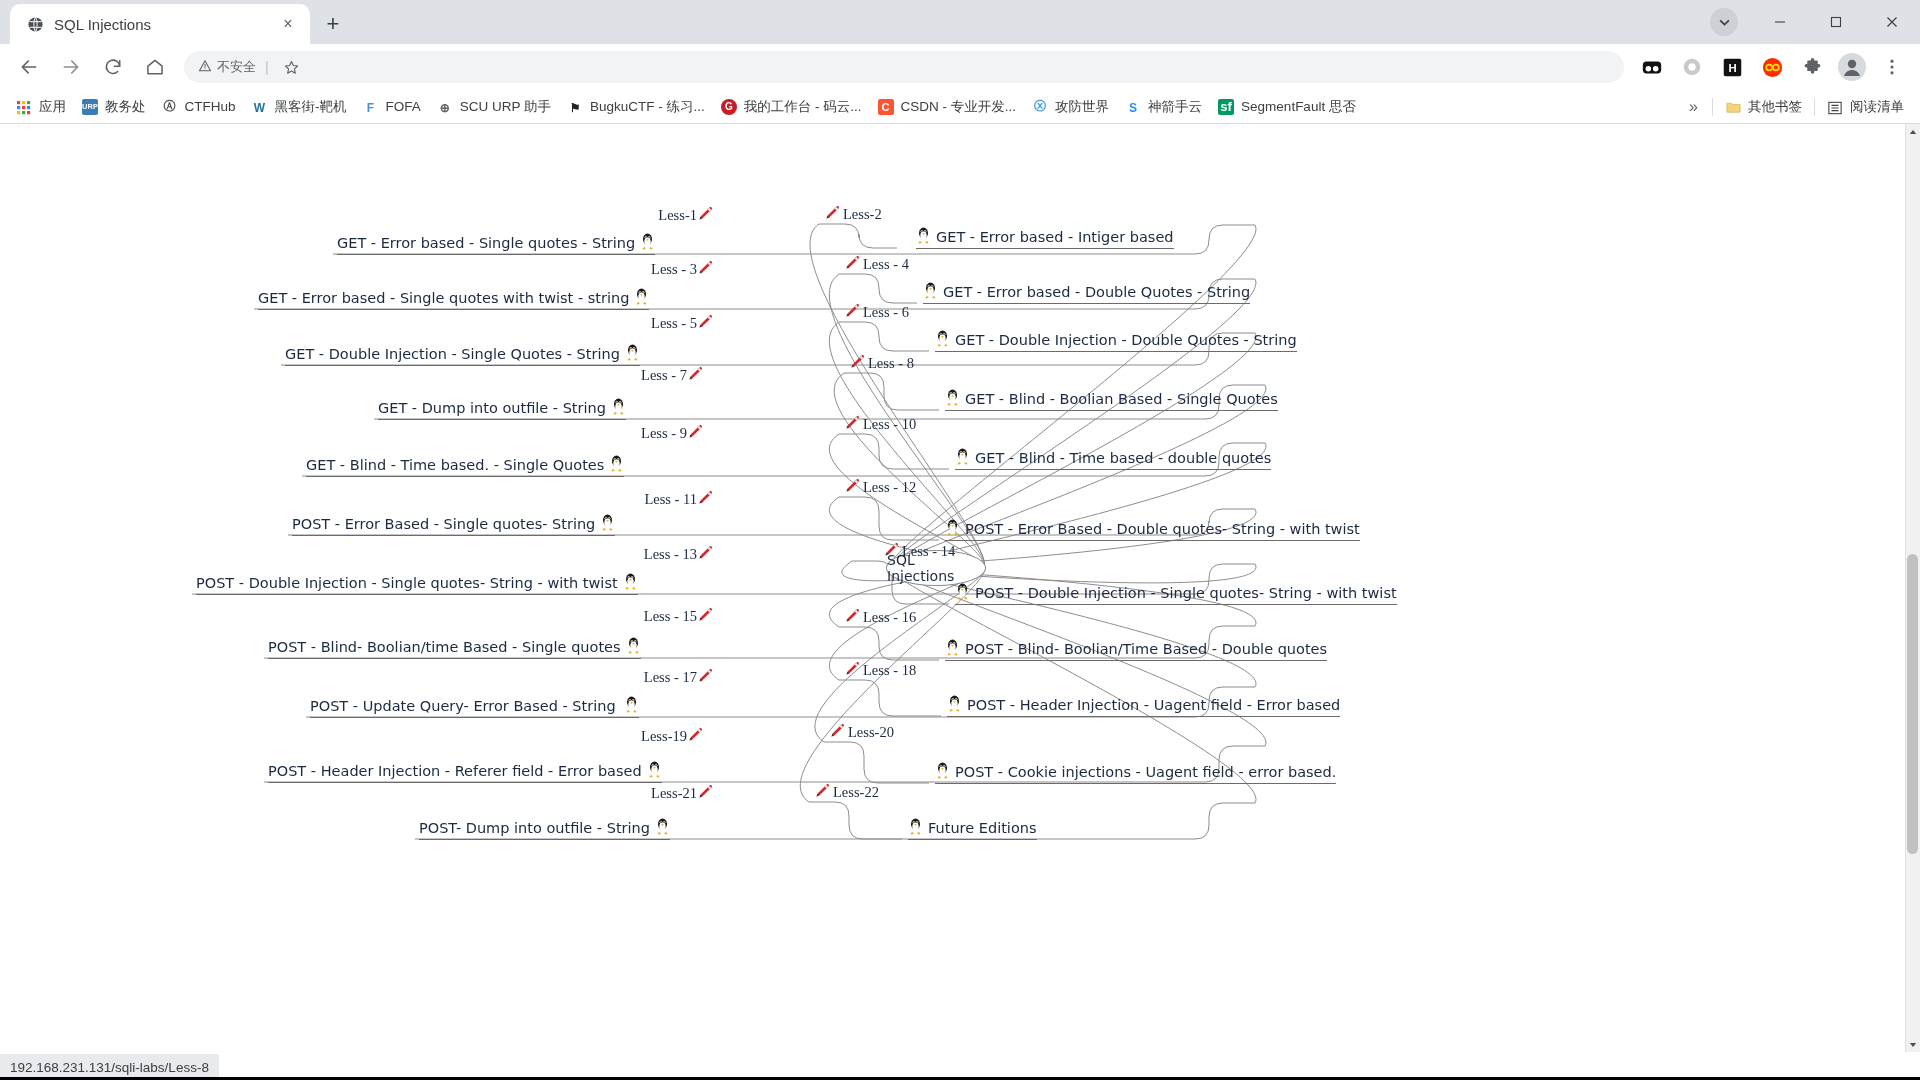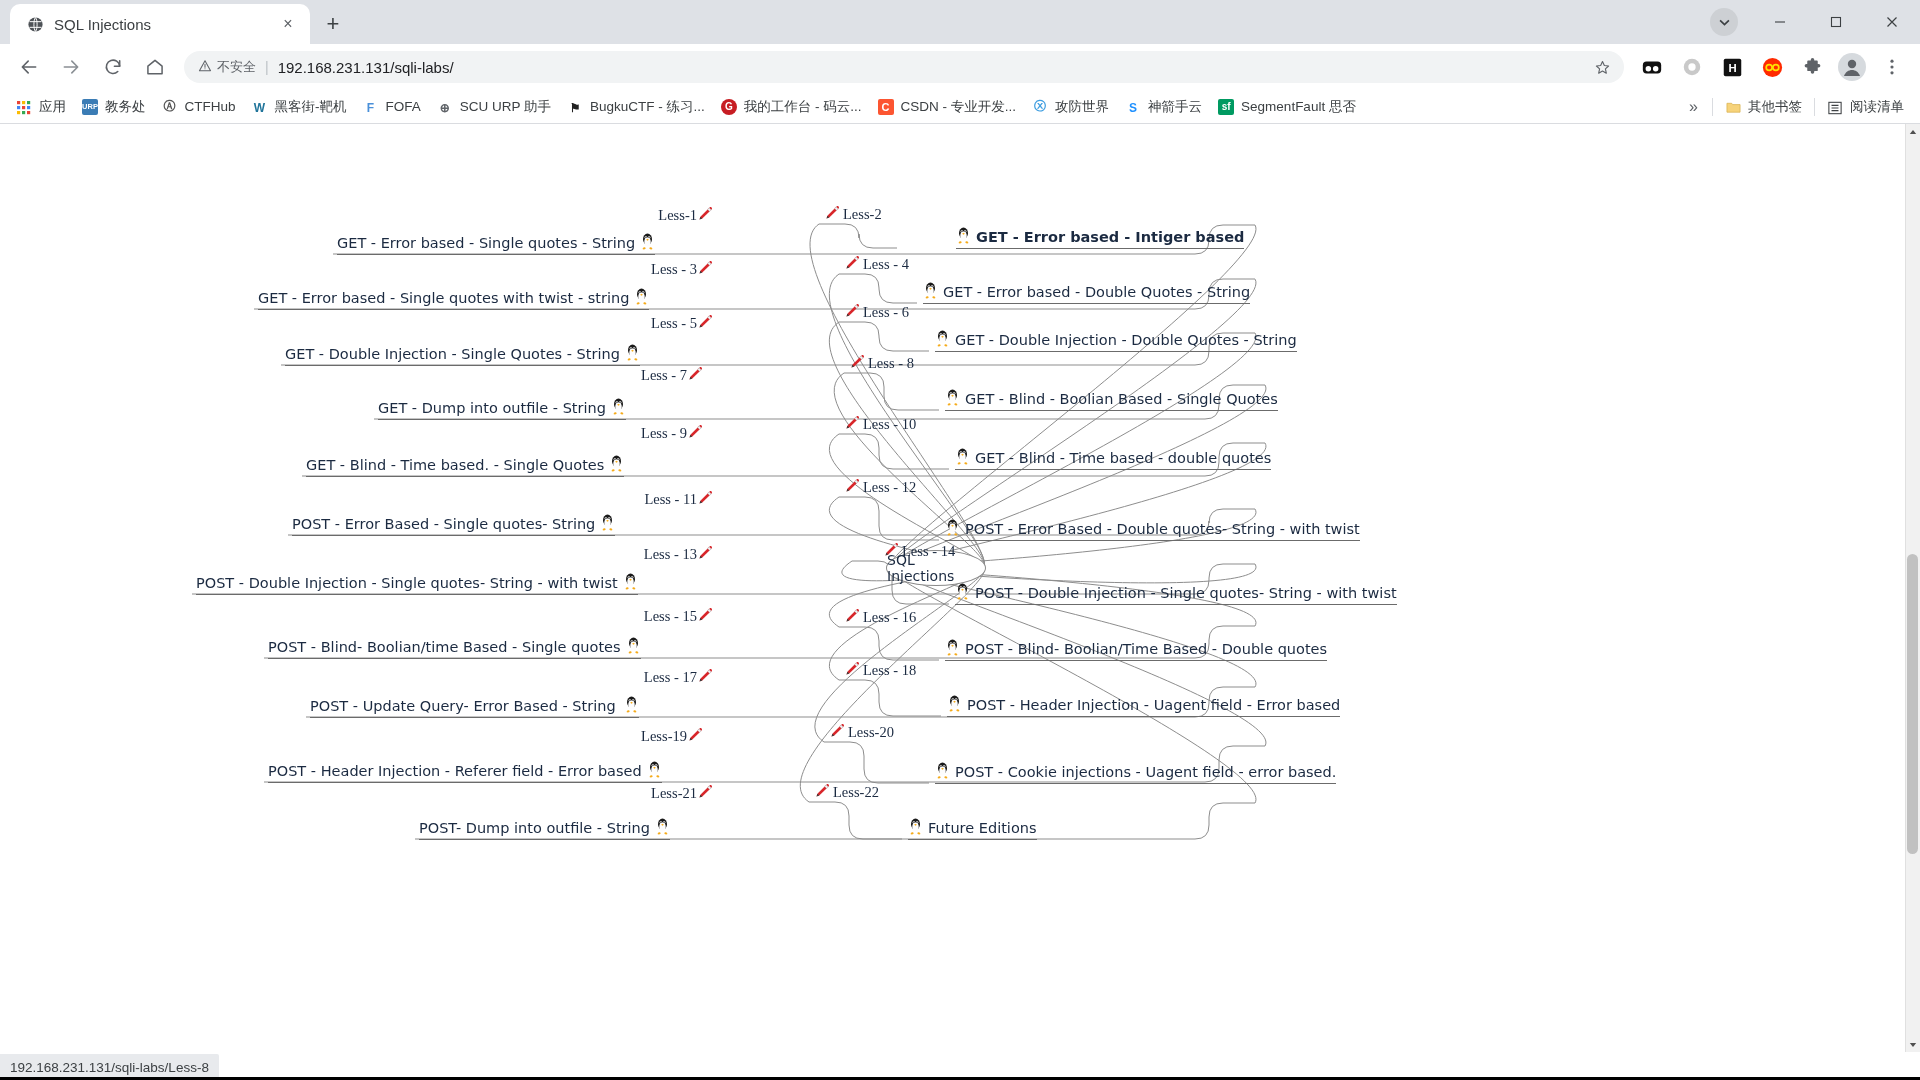--- a/index.html
+++ b/index.html
@@ -212,21 +212,20 @@
       <span class="omni-warn">
         <span>
           <svg width="14" height="14" viewBox="0 0 24 24">
               <path d="M12 3l9.5 17h-19z" stroke="#5f6368" stroke-width="1.8" fill="none" stroke-linejoin="round"></path>
               <path d="M12 9v5.2M12 16.6v.1" stroke="#5f6368" stroke-width="1.8" stroke-linecap="round"></path>
             </svg>
         </span>
         <span>不安全</span>
       </span>
       <span class="omni-sep">|</span>
-      <span class="omni-url">192.168.231.131/sqli-labs/</span>
       <span class="omni-star">
         <svg width="17" height="17" viewBox="0 0 24 24">
             <path d="M12 3.6l2.6 5.6 6 .7-4.5 4.1 1.3 6-5.4-3.1-5.4 3.1 1.3-6L3.4 9.9l6-.7z" stroke="#5f6368" stroke-width="1.6" fill="none" stroke-linejoin="round"></path>
           </svg>
       </span>
     </div>
 
     <div class="tb-right">
       <div class="ext-icon">
         <svg width="22" height="22" viewBox="0 0 24 24">
@@ -334,21 +333,21 @@
       <div class="bm">
         <span class="bm-ico" style="color: rgb(63, 158, 224); font-size: 12px; font-weight: bold;">ⓧ</span>
         <span class="bm-label">攻防世界</span>
       </div>
       <div class="bm">
         <span class="bm-ico" style="color: rgb(30, 144, 255); font-size: 12px; font-weight: bold;">S</span>
         <span class="bm-label">神箭手云</span>
       </div>
       <div class="bm">
         <span class="bm-ico" style="color: rgb(0, 154, 97);">
-          <span style="display:block;width:16px;height:16px;background:#009a61;color:#fff;font-size:10px;font-weight:bold;line-height:16px;text-align:center;font-family:'Liberation Sans',sans-serif">sf</span>
+          <span style="display:block;width:16px;height:16px;background:#009a61;color:#fff;font-size:13px;font-weight:bold;line-height:16px;text-align:center;font-family:'Liberation Sans',sans-serif">sf</span>
         </span>
         <span class="bm-label">SegmentFault 思否</span>
       </div>
       <div class="bm-spacer"></div>
       <div class="bm-overflow">»</div>
       <div class="bm-divider"></div>
       <div class="bm">
         <span class="bm-ico">
           <svg width="15" height="15" viewBox="0 0 16 16">
             <path d="M1 3.5h5l1.2 1.4H15V13H1z" fill="#f7d37a" stroke="#d8b152" stroke-width="0.8"></path>
@@ -651,21 +650,21 @@
             </svg></span>
         </div>
         <div class="mm-branch" style="left: 825px; top: 82px;">
           <span class="ico-pen"><svg width="17" height="14" viewBox="0 0 24 20">
               <path d="M2 18l4-1.4 13.2-13.2a2 2 0 000-2.8 2 2 0 00-2.8 0L3.3 13.8z" fill="#d8262a"></path>
               <path d="M15.8 1.2l3 3-2.2 2.2-3-3z" fill="#f2f2f2" stroke="#9aa0a6" stroke-width="0.5"></path>
               <path d="M2 18l1.4-4 2.6 2.6z" fill="#3c3c3c"></path>
             </svg></span>
           <span>Less-2</span>
         </div>
-        <div class="mm-label" style="left: 956px; top: 102px; font-weight: bold;">
+        <div class="mm-label" style="left: 916px; top: 102px;">
           <span class="ico-tux"><svg width="15" height="18" viewBox="0 0 16 20">
               <ellipse cx="8" cy="8" rx="5" ry="6.4" fill="#1a1a1a"></ellipse>
               <ellipse cx="8" cy="11" rx="3.6" ry="5" fill="#fdfdfd"></ellipse>
               <circle cx="6.2" cy="6" r="1.4" fill="#fff"></circle>
               <circle cx="9.8" cy="6" r="1.4" fill="#fff"></circle>
               <circle cx="6.3" cy="6.1" r="0.7" fill="#111"></circle>
               <circle cx="9.7" cy="6.1" r="0.7" fill="#111"></circle>
               <path d="M8 7.4l1.5 1.2L8 9.6 6.5 8.6z" fill="#f5ab1a"></path>
               <path d="M4 16.6c-1 1.6-2.2 2.3-1 2.7 1.2.4 2.8-.6 3.3-1.6zM12 16.6c1 1.6 2.2 2.3 1 2.7-1.2.4-2.8-.6-3.3-1.6z" fill="#f5ab1a"></path>
             </svg></span>

